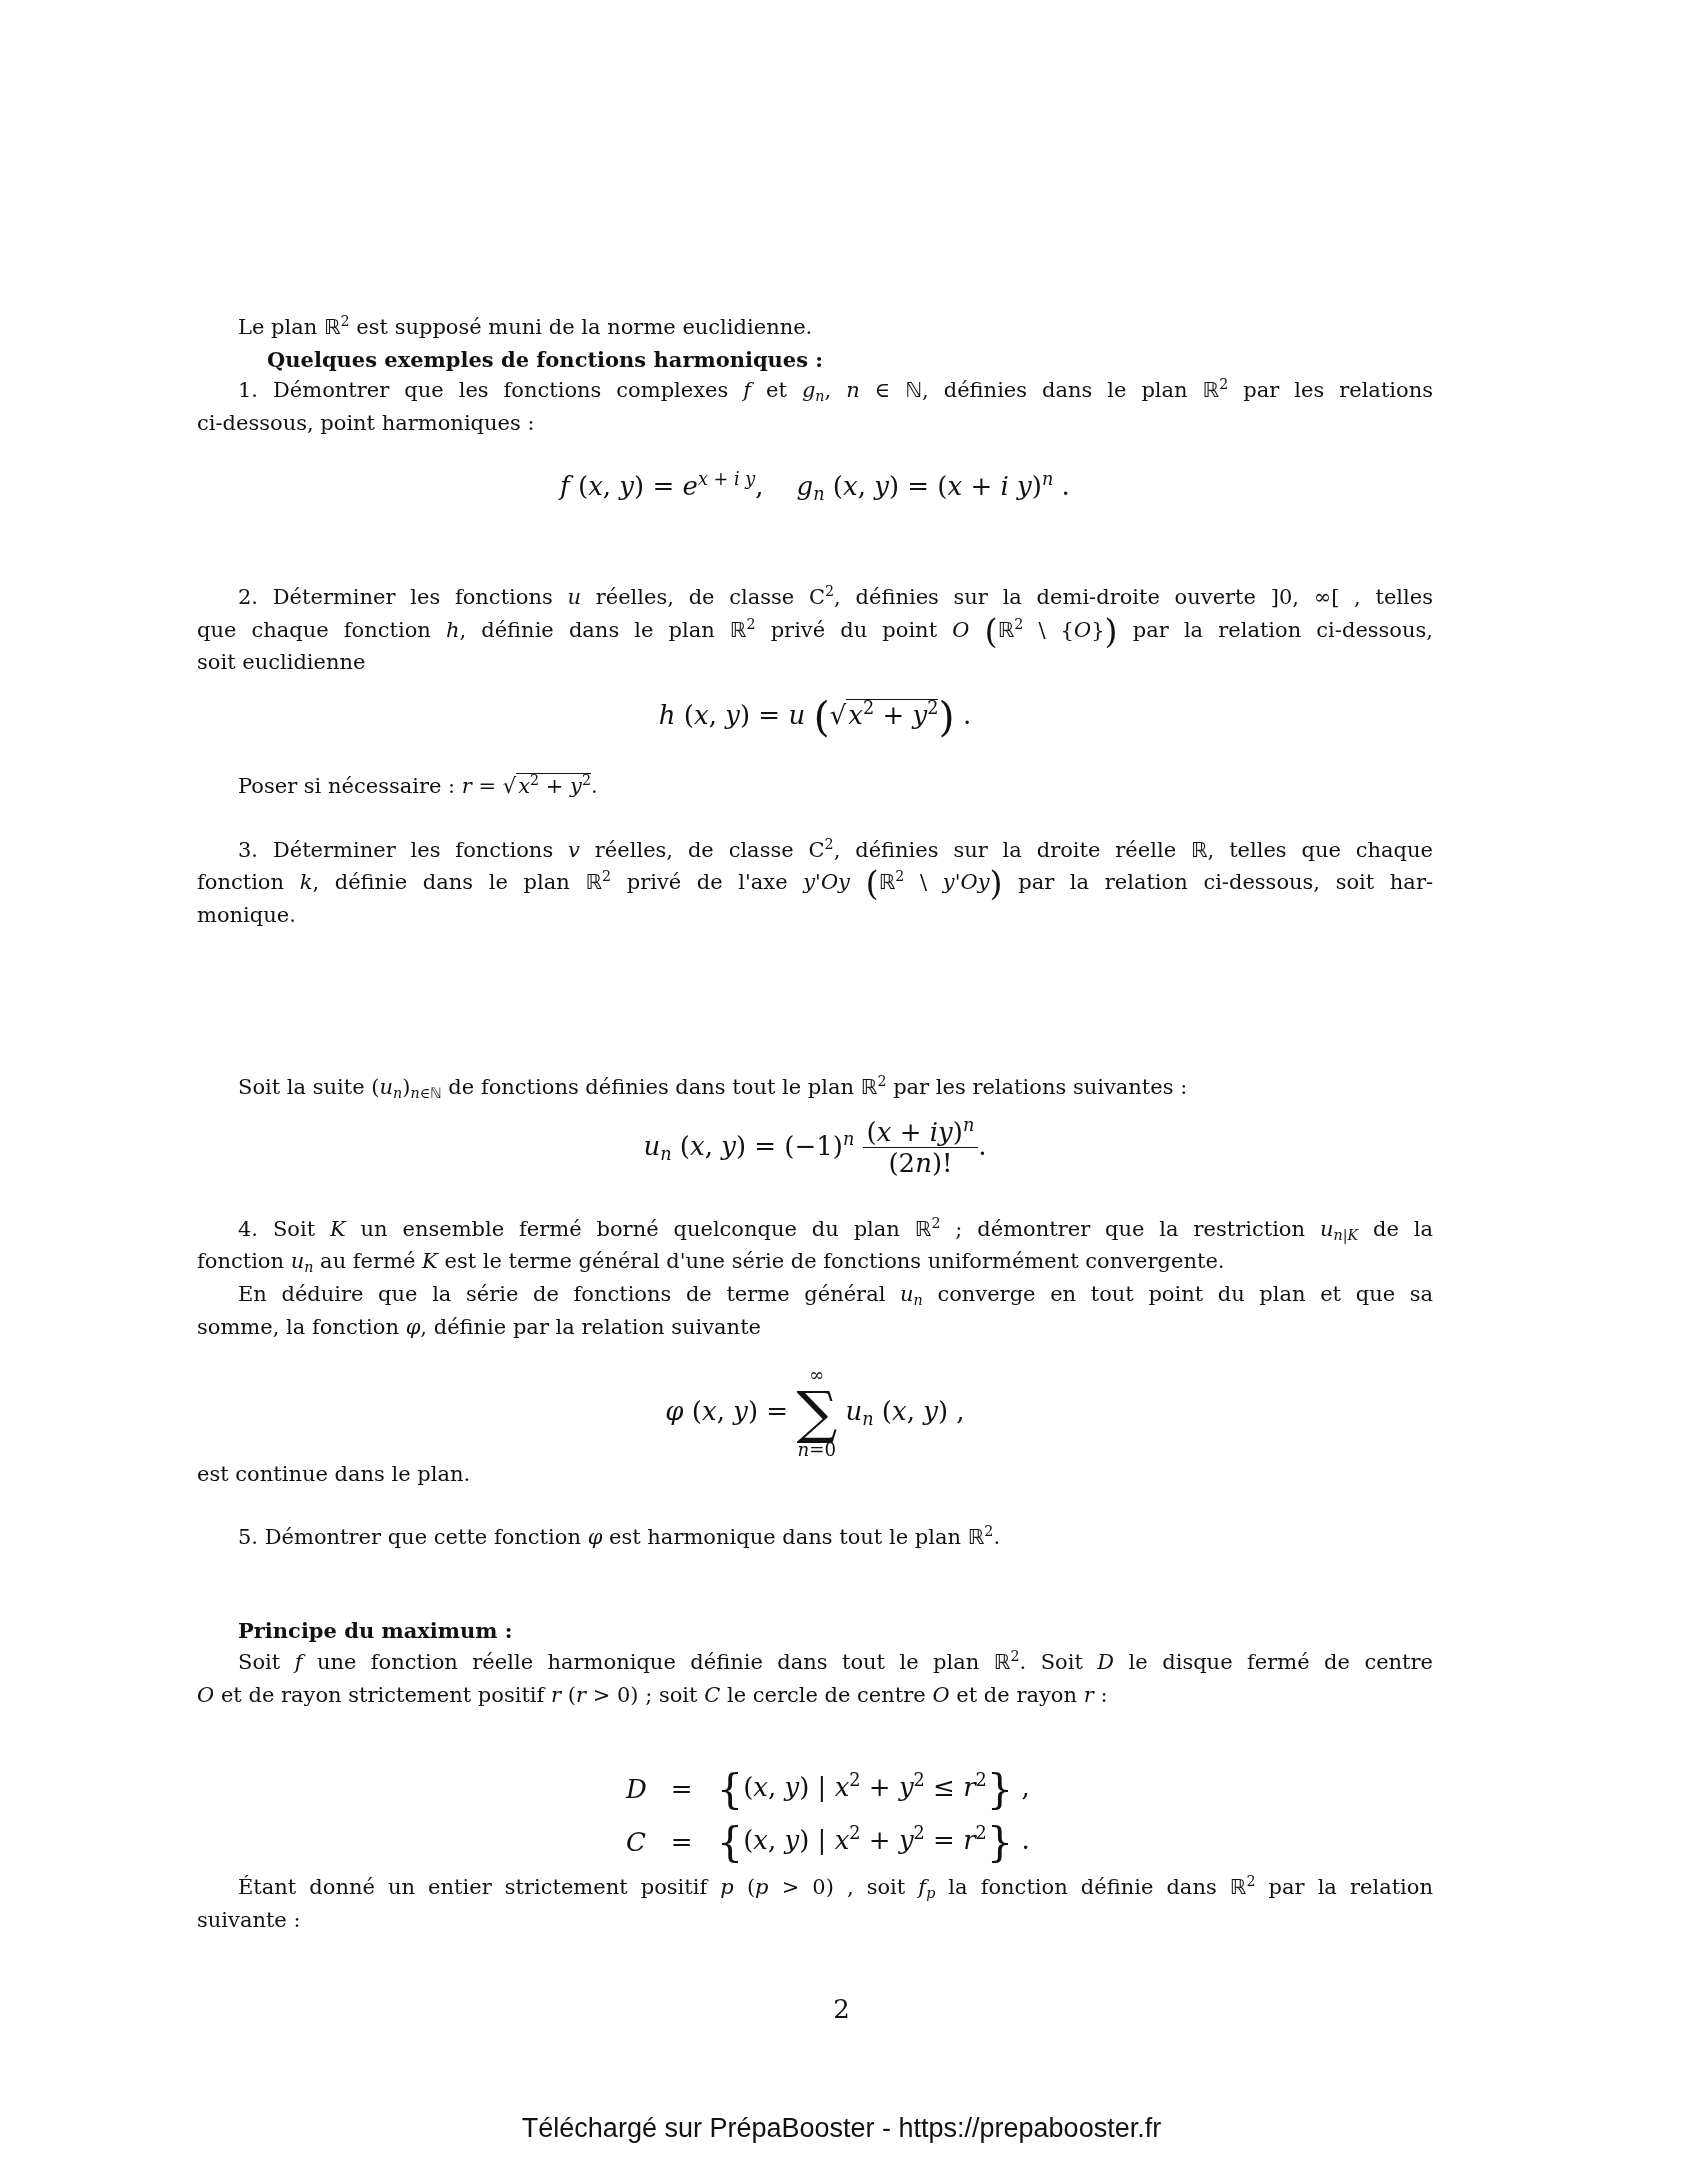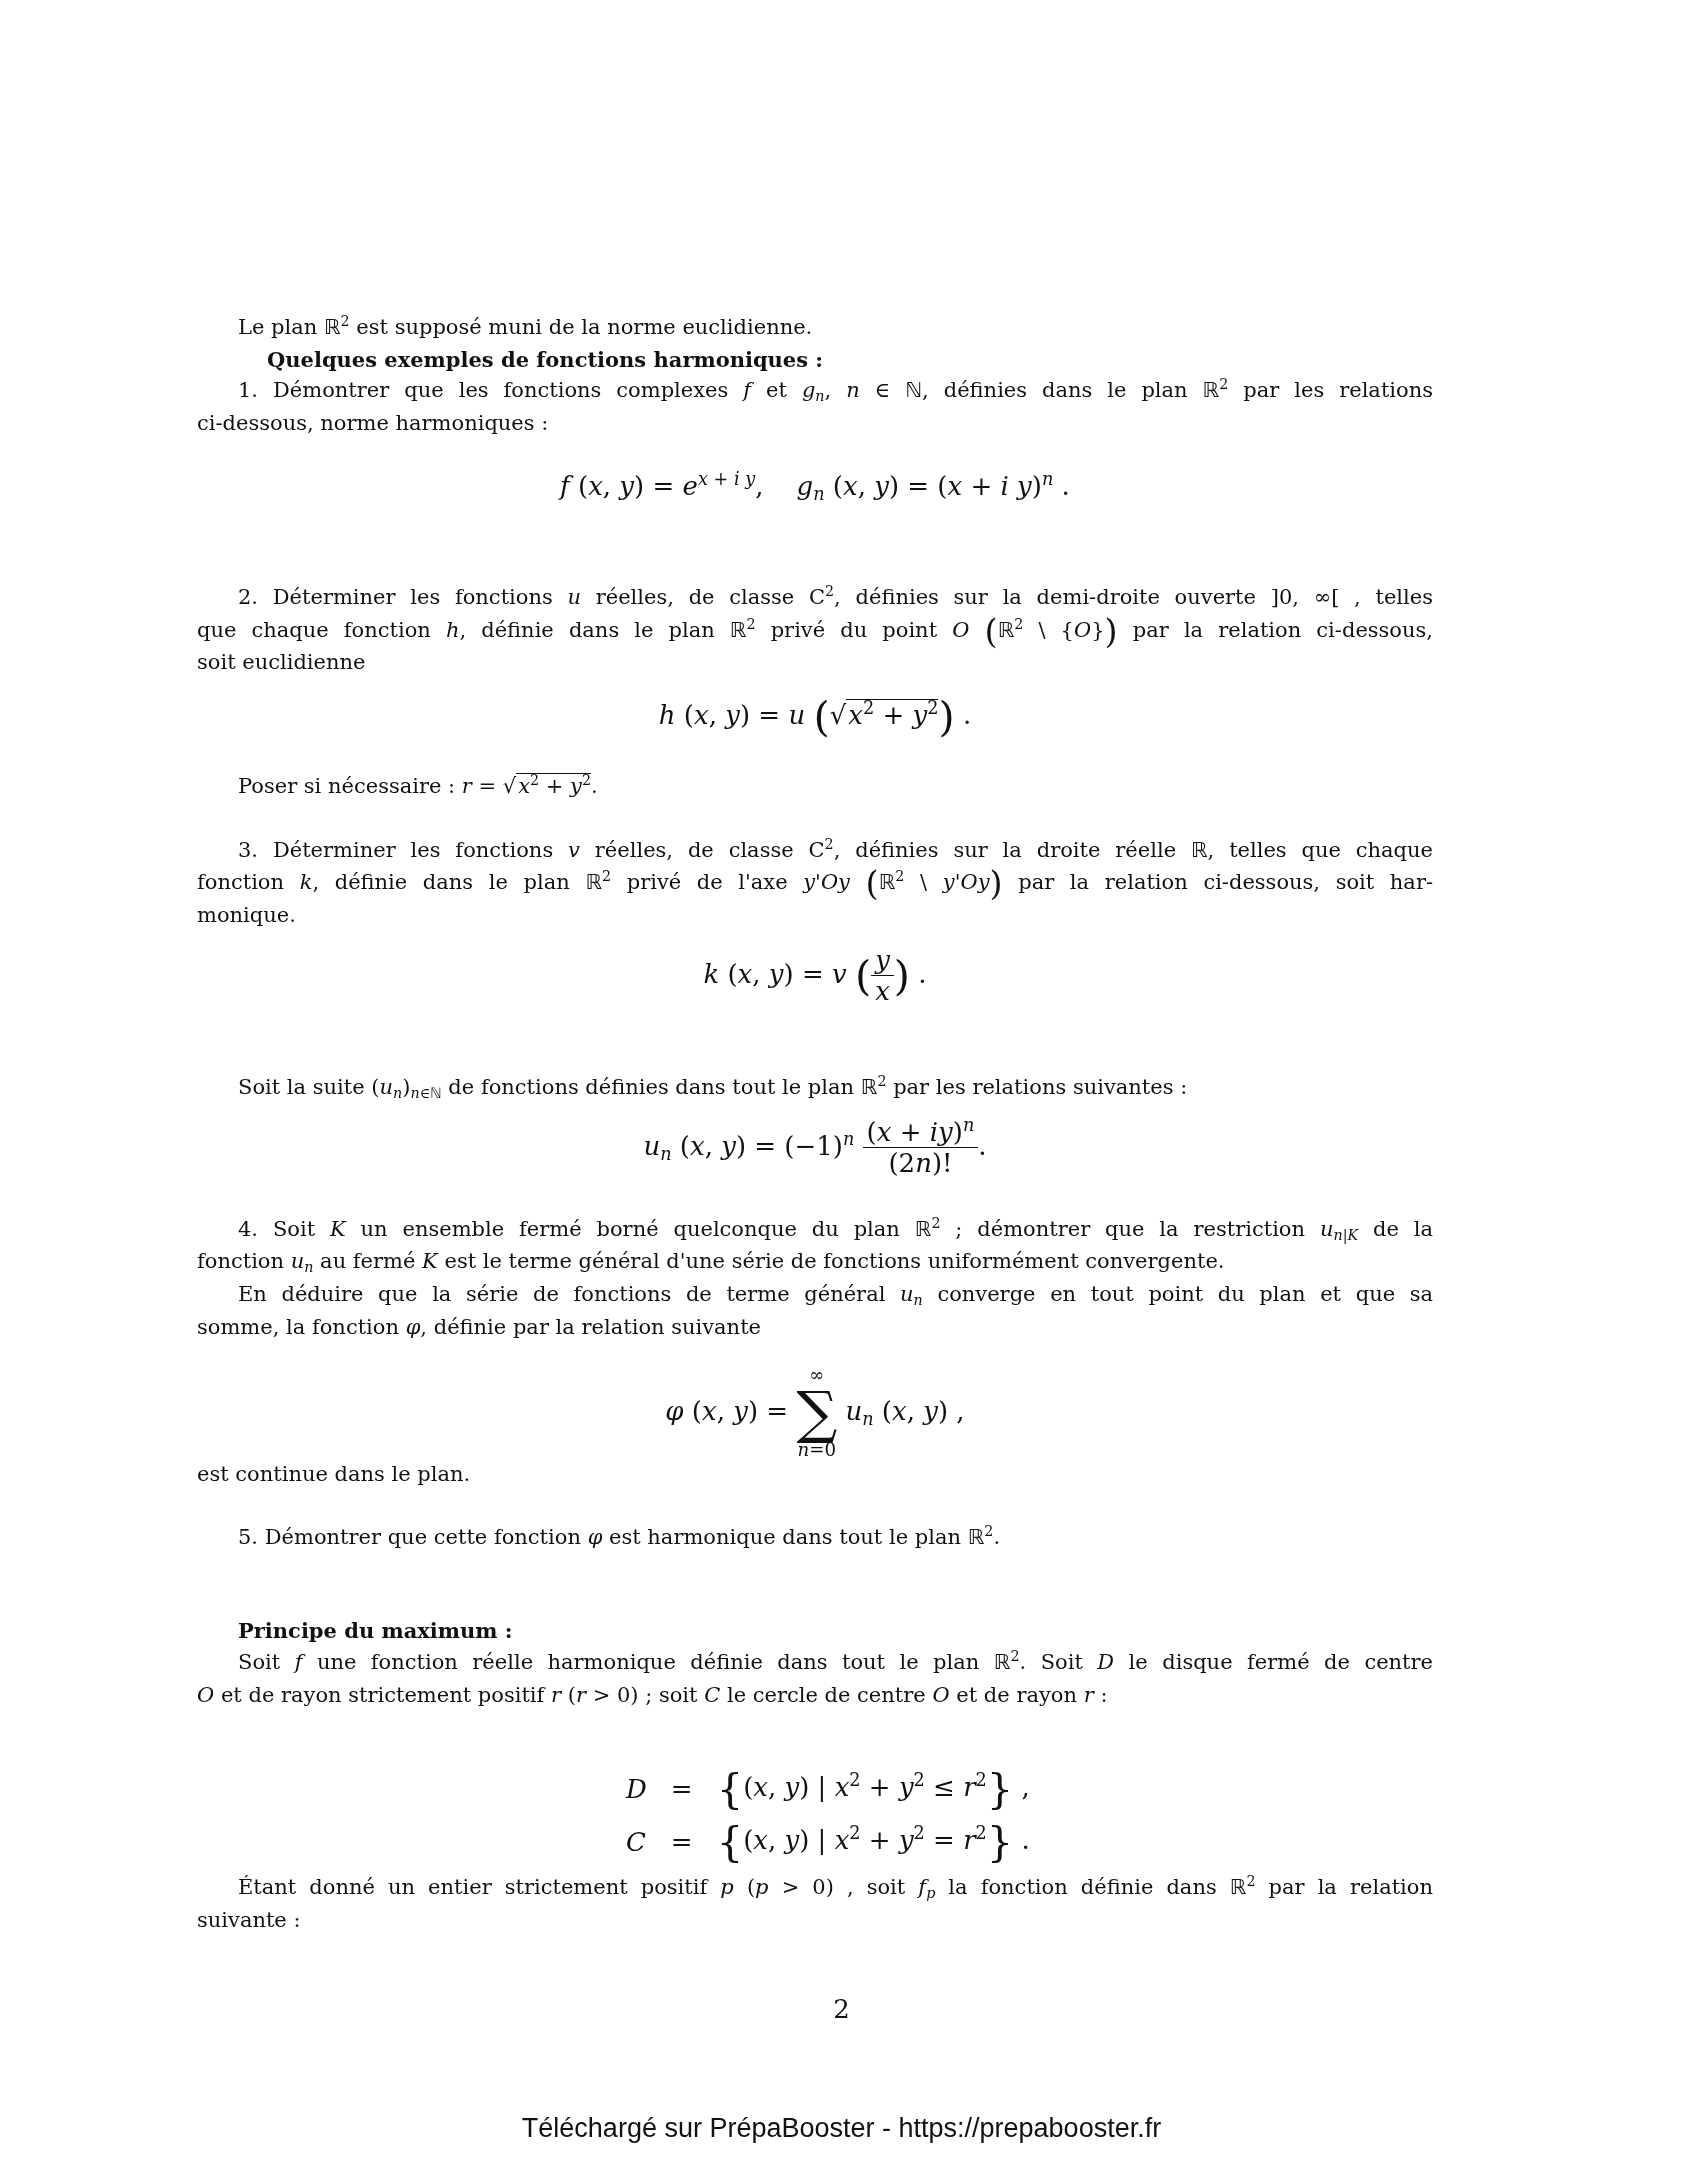--- a/index.html
+++ b/index.html
@@ -32,39 +32,36 @@
 </style>
 </head>
 <body>
 
 <div class="page">
 
   <div class="line indent" style="top:311px;">Le plan <span class="bb">ℝ</span><sup>2</sup> est supposé muni de la norme euclidienne.</div>
   <div class="line indent bold" style="top:343px;margin-left:29px;">Quelques exemples de fonctions harmoniques :</div>
 
   <div class="line indent justify" style="top:374px;">1. Démontrer que les fonctions complexes <i>f</i> et <i>g</i><sub><i>n</i></sub>, <i>n</i> ∈ <span class="bb">ℕ</span>, définies dans le plan <span class="bb">ℝ</span><sup>2</sup> par les relations</div>
-  <div class="line" style="top:407px;">ci-dessous, norme harmoniques :</div>
+  <div class="line" style="top:407px;">ci-dessous, point harmoniques :</div>
   <div class="center" style="top:471px;">
     <i>f</i> (<i>x</i>, <i>y</i>) = <i>e</i><sup><i>x</i> + <i>i</i> <i>y</i></sup>,&nbsp;&nbsp;&nbsp; <i>g</i><sub><i>n</i></sub> (<i>x</i>, <i>y</i>) = (<i>x</i> + <i>i</i> <i>y</i>)<sup><i>n</i></sup> .
   </div>
 
   <div class="line indent justify" style="top:581px;">2. Déterminer les fonctions <i>u</i> réelles, de classe C<sup>2</sup>, définies sur la demi-droite ouverte ]0, ∞[ , telles</div>
   <div class="line justify" style="top:614px;">que chaque fonction <i>h</i>, définie dans le plan <span class="bb">ℝ</span><sup>2</sup> privé du point <i>O</i> <span class="big">(</span><span class="bb">ℝ</span><sup>2</sup> \ {<i>O</i>}<span class="big">)</span> par la relation ci-dessous,</div>
   <div class="line" style="top:646px;">soit euclidienne</div>
   <div class="center" style="top:692px;">
     <i>h</i> (<i>x</i>, <i>y</i>) = <i>u</i> <span class="big">(</span>√<span class="sqrt"><i>x</i><sup>2</sup> + <i>y</i><sup>2</sup></span><span class="big">)</span> .
   </div>
   <div class="line indent" style="top:770px;">Poser si nécessaire : <i>r</i> = √<span class="sqrt"><i>x</i><sup>2</sup> + <i>y</i><sup>2</sup></span>.</div>
 
   <div class="line indent justify" style="top:834px;">3. Déterminer les fonctions <i>v</i> réelles, de classe C<sup>2</sup>, définies sur la droite réelle <span class="bb">ℝ</span>, telles que chaque</div>
   <div class="line justify" style="top:866px;">fonction <i>k</i>, définie dans le plan <span class="bb">ℝ</span><sup>2</sup> privé de l'axe <i>y'Oy</i> <span class="big">(</span><span class="bb">ℝ</span><sup>2</sup> \ <i>y'Oy</i><span class="big">)</span> par la relation ci-dessous, soit har-</div>
   <div class="line" style="top:899px;">monique.</div>
-  <div class="center" style="top:945px;">
-    <i>k</i> (<i>x</i>, <i>y</i>) = <i>v</i> <span class="big">(</span><span class="frac"><span class="num"><i>y</i></span><span class="den"><i>x</i></span></span><span class="big">)</span> .
-  </div>
 
   <div class="line indent" style="top:1071px;">Soit la suite (<i>u</i><sub><i>n</i></sub>)<sub><i>n</i>∈<span class="bb">ℕ</span></sub> de fonctions définies dans tout le plan <span class="bb">ℝ</span><sup>2</sup> par les relations suivantes :</div>
   <div class="center" style="top:1117px;">
     <i>u</i><sub><i>n</i></sub> (<i>x</i>, <i>y</i>) = (−1)<sup><i>n</i></sup> <span class="frac"><span class="num">(<i>x</i> + <i>iy</i>)<sup><i>n</i></sup></span><span class="den">(2<i>n</i>)!</span></span>.
   </div>
 
   <div class="line indent justify" style="top:1213px;">4. Soit <i>K</i> un ensemble fermé borné quelconque du plan <span class="bb">ℝ</span><sup>2</sup> ; démontrer que la restriction <i>u</i><sub><i>n</i>|<i>K</i></sub> de la</div>
   <div class="line" style="top:1245px;">fonction <i>u</i><sub><i>n</i></sub> au fermé <i>K</i> est le terme général d'une série de fonctions uniformément convergente.</div>
   <div class="line indent justify" style="top:1278px;">En déduire que la série de fonctions de terme général <i>u</i><sub><i>n</i></sub> converge en tout point du plan et que sa</div>
   <div class="line" style="top:1311px;">somme, la fonction <i>φ</i>, définie par la relation suivante</div>

